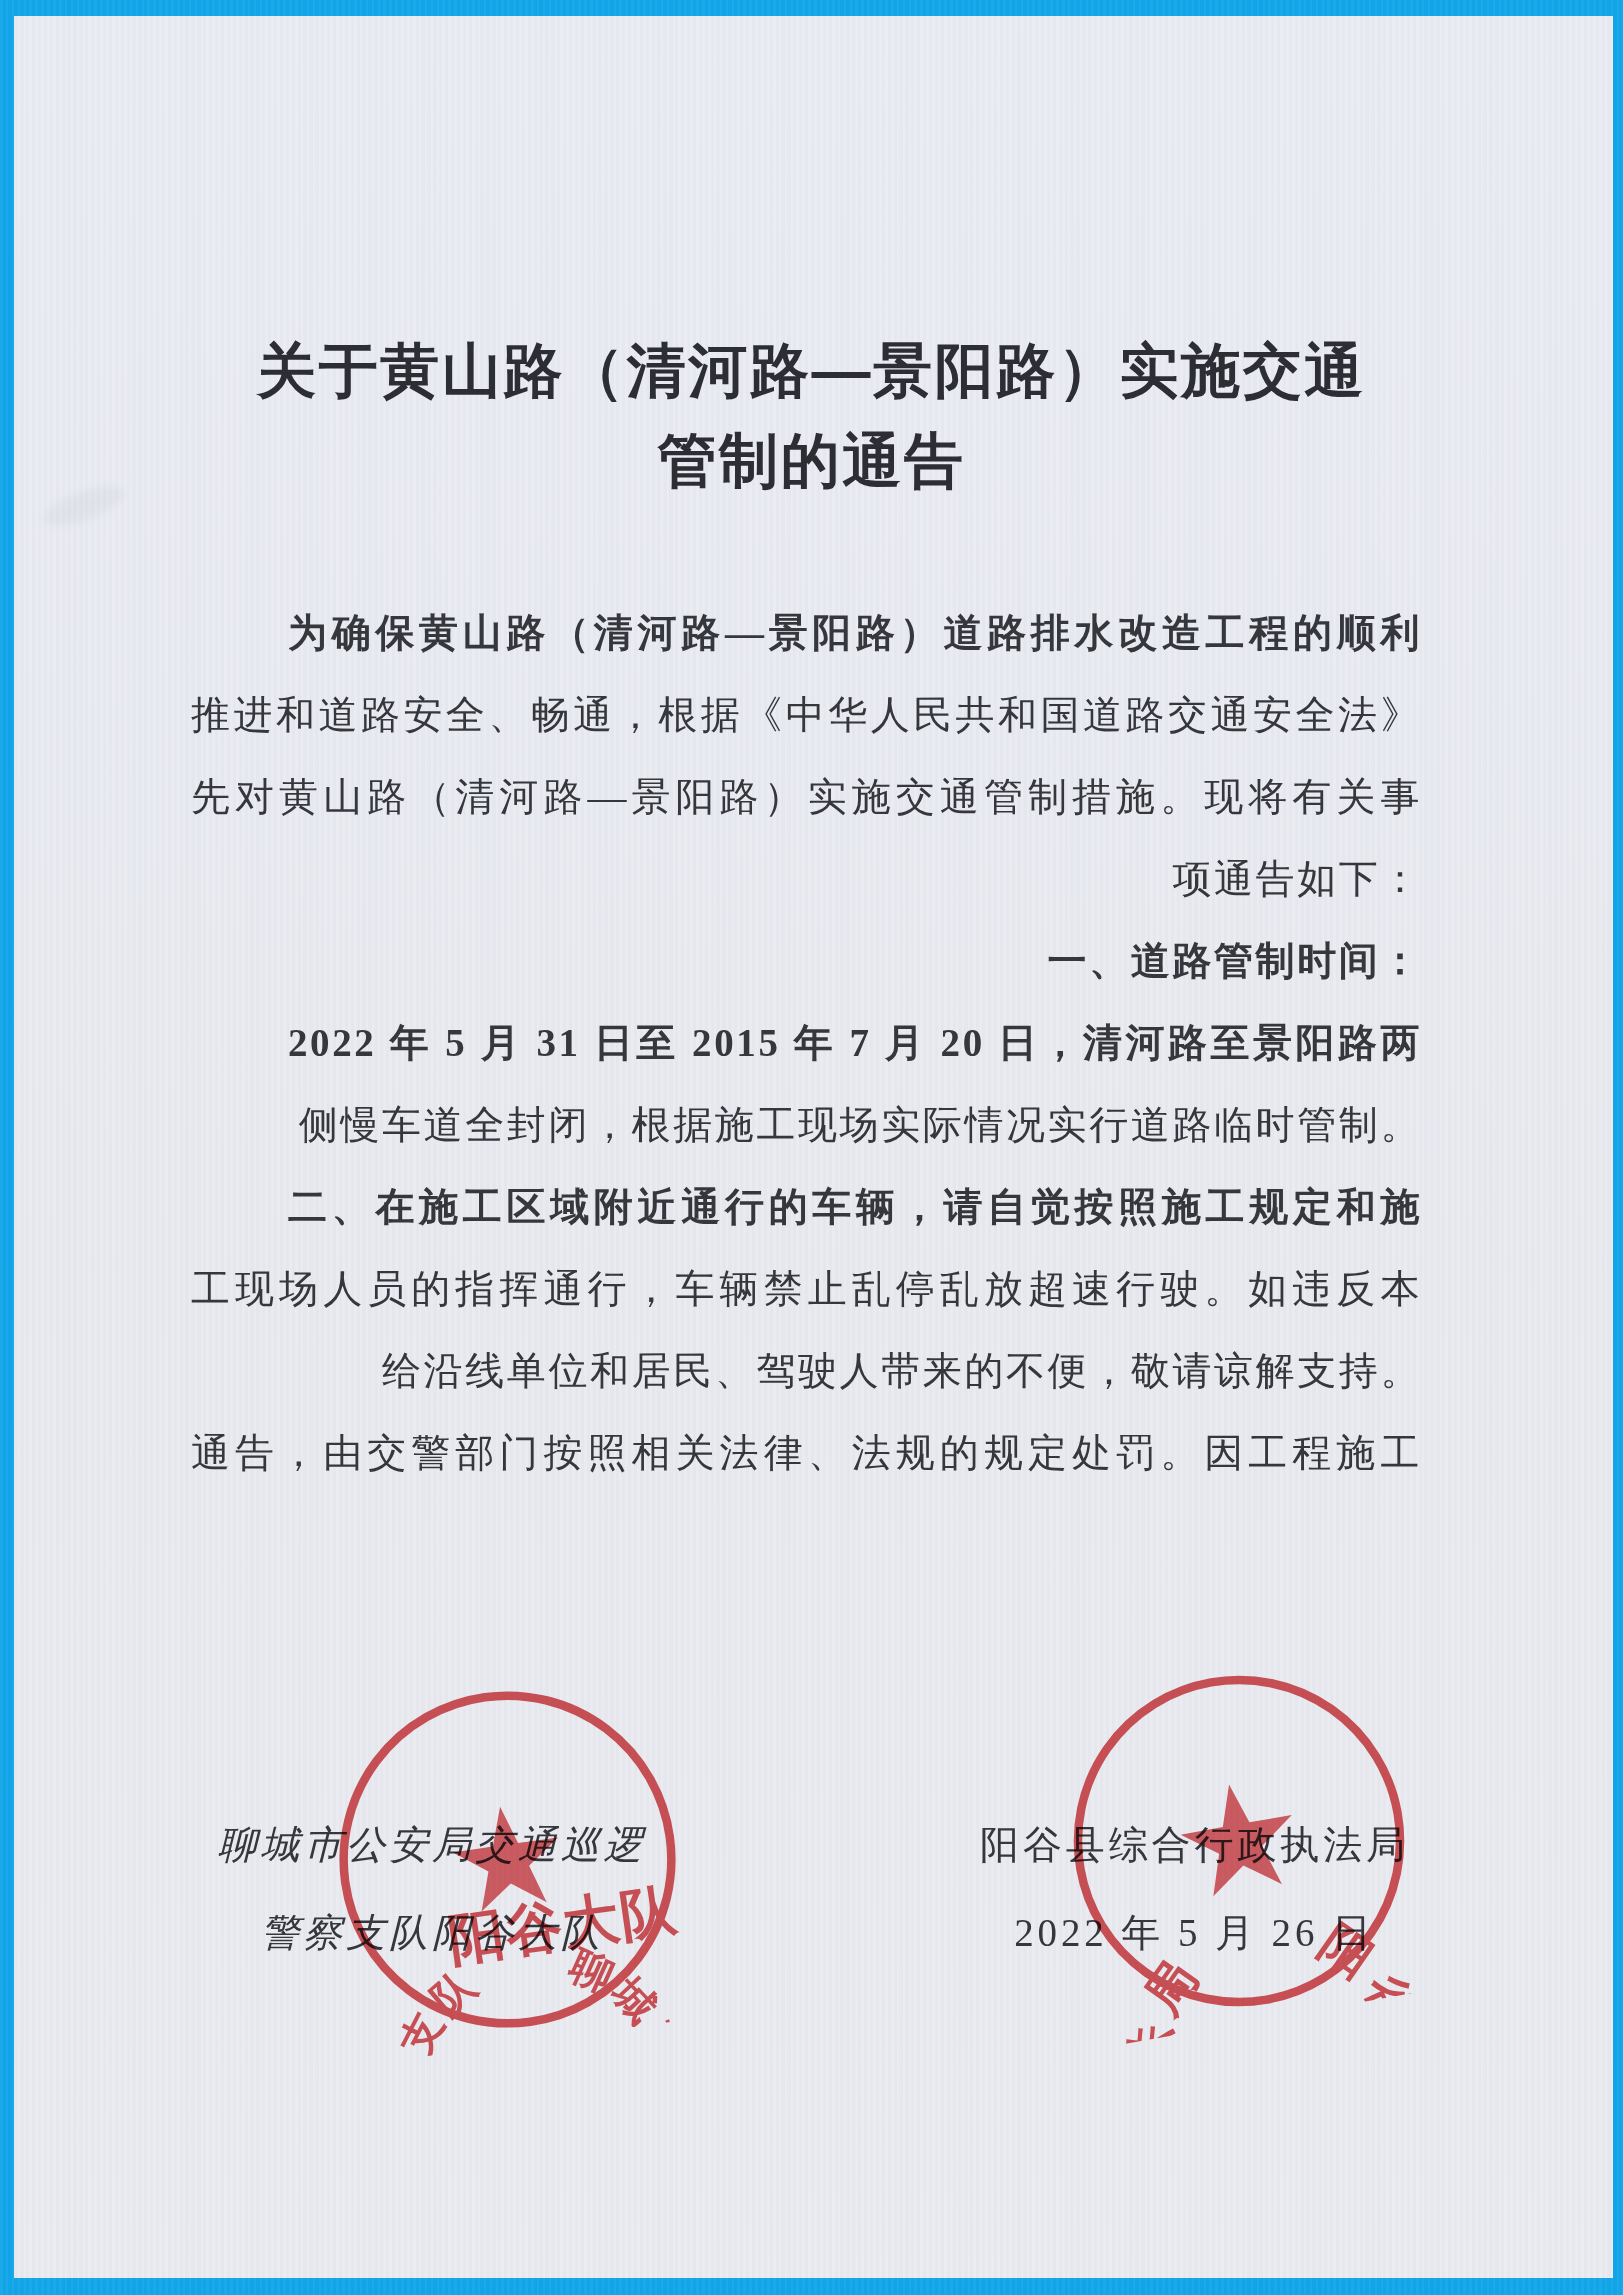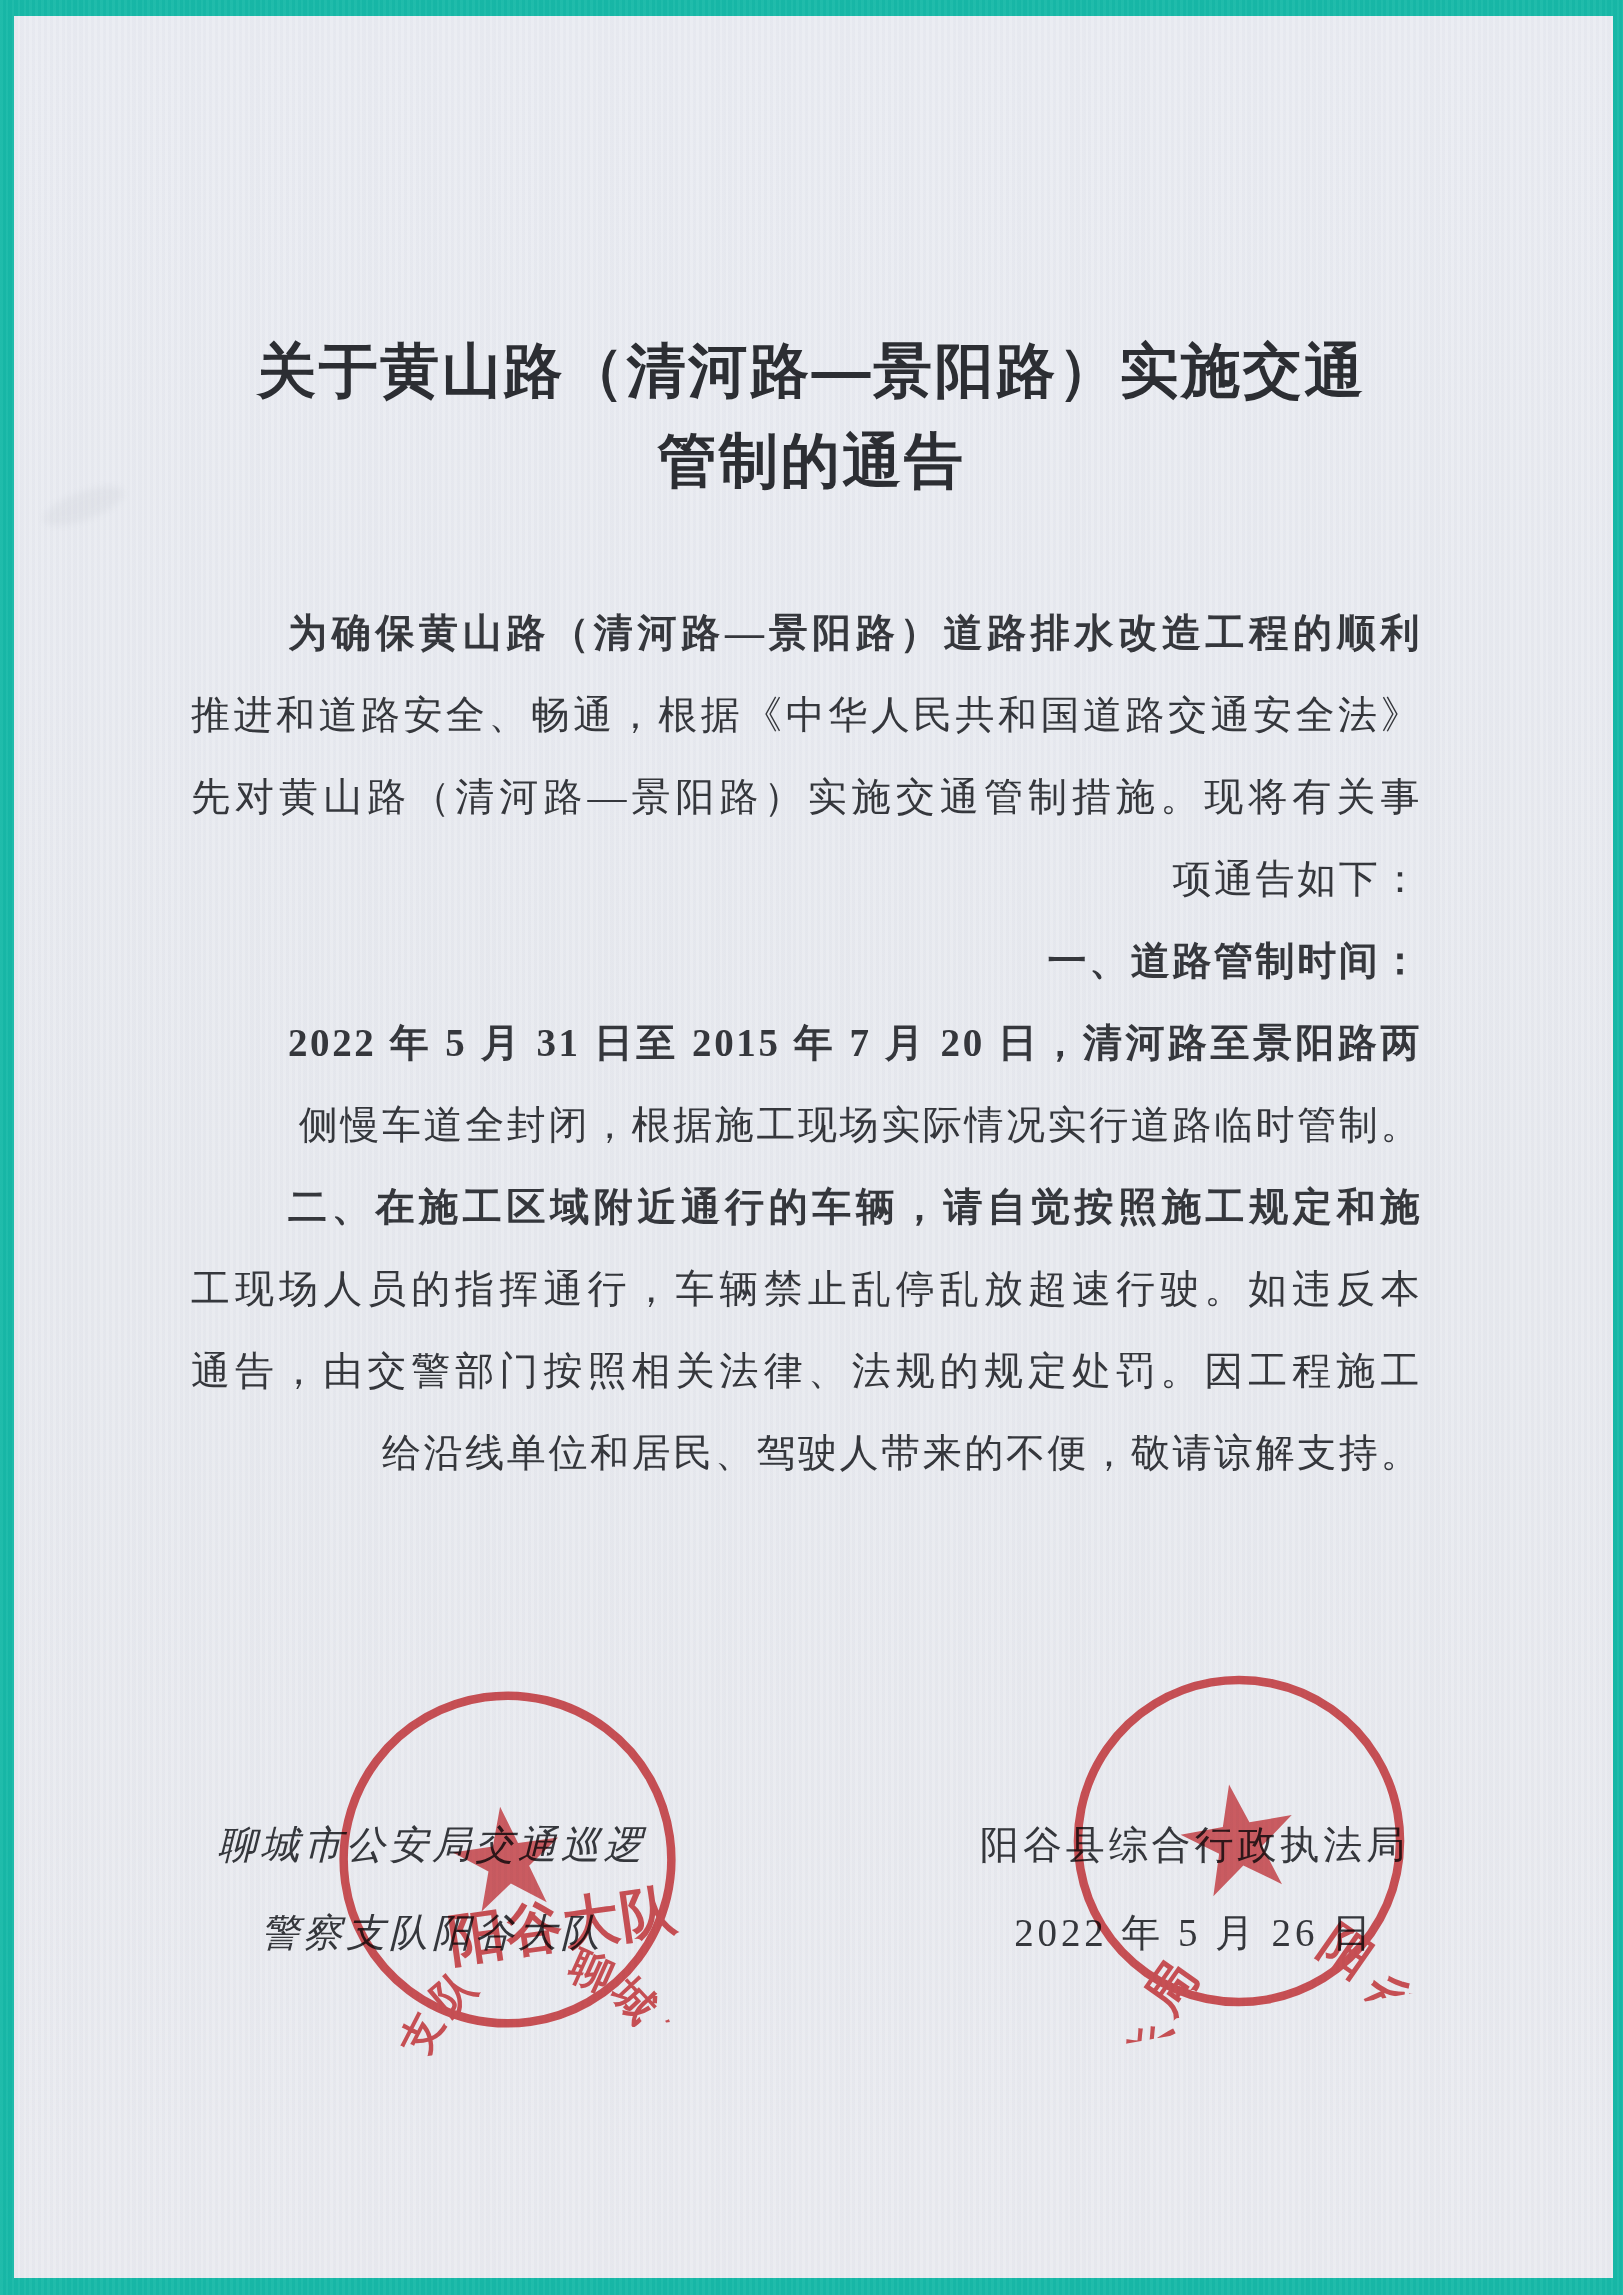--- a/index.html
+++ b/index.html
@@ -1,20 +1,20 @@
 <!DOCTYPE html>
 <html style="font-size:10.5px"><head>
 <meta charset="utf-8">
 <style>
   html,body { margin:0; padding:0; }
   body { width:1623px; height:2295px; }
 
   .page {
     position:relative; width:1623px; height:2295px;
-    background:#14b8a6; overflow:hidden;
+    background:#0ea5e9; overflow:hidden;
   }
   
   .paper {
     position:absolute; left:14.4px; top:15.7px; right:10.5px; bottom:17px;
     background:linear-gradient(180deg,#eaecf2 0%, #e8eaef 55%, #eaebf0 100%);
   }
   .texture {
     position:absolute; inset:0;
     background:repeating-linear-gradient(90deg,
       rgba(255,255,255,0.05) 0 2.6px,
@@ -76,22 +76,22 @@
   <div class="doc-body">
     <div class="line jst ind">为确保黄山路（清河路—景阳路）道路排水改造工程的顺利</div>
     <div class="line jst">推进和道路安全、畅通，根据《中华人民共和国道路交通安全法》</div>
     <div class="line jst">先对黄山路（清河路—景阳路）实施交通管制措施。现将有关事</div>
     <div class="line">项通告如下：</div>
     <div class="line ind">一、道路管制时间：</div>
     <div class="line jst ind">2022 年 5 月 31 日至 2015 年 7 月 20 日，清河路至景阳路两</div>
     <div class="line">侧慢车道全封闭，根据施工现场实际情况实行道路临时管制。</div>
     <div class="line jst ind">二、在施工区域附近通行的车辆，请自觉按照施工规定和施</div>
     <div class="line jst">工现场人员的指挥通行，车辆禁止乱停乱放超速行驶。如违反本</div>
+    <div class="line">给沿线单位和居民、驾驶人带来的不便，敬请谅解支持。</div>
     <div class="line jst">通告，由交警部门按照相关法律、法规的规定处罚。因工程施工</div>
-    <div class="line">给沿线单位和居民、驾驶人带来的不便，敬请谅解支持。</div>
   </div>
 
   <div class="sig sig-left">
     <div class="sig-line">聊城市公安局交通巡逻</div>
     <div class="sig-line">警察支队阳谷大队</div>
   </div>
   <div class="sig sig-right">
     <div class="sig-line">阳谷县综合行政执法局</div>
     <div class="sig-line">2022 年 5 月 26 日</div>
   </div>

